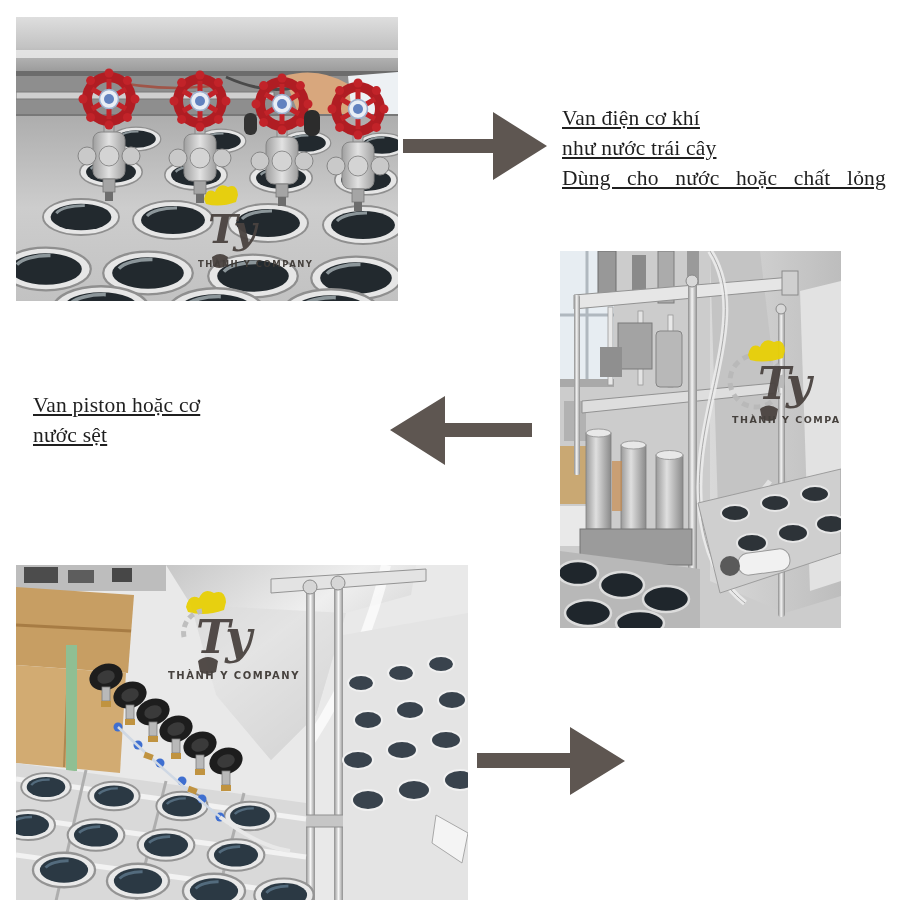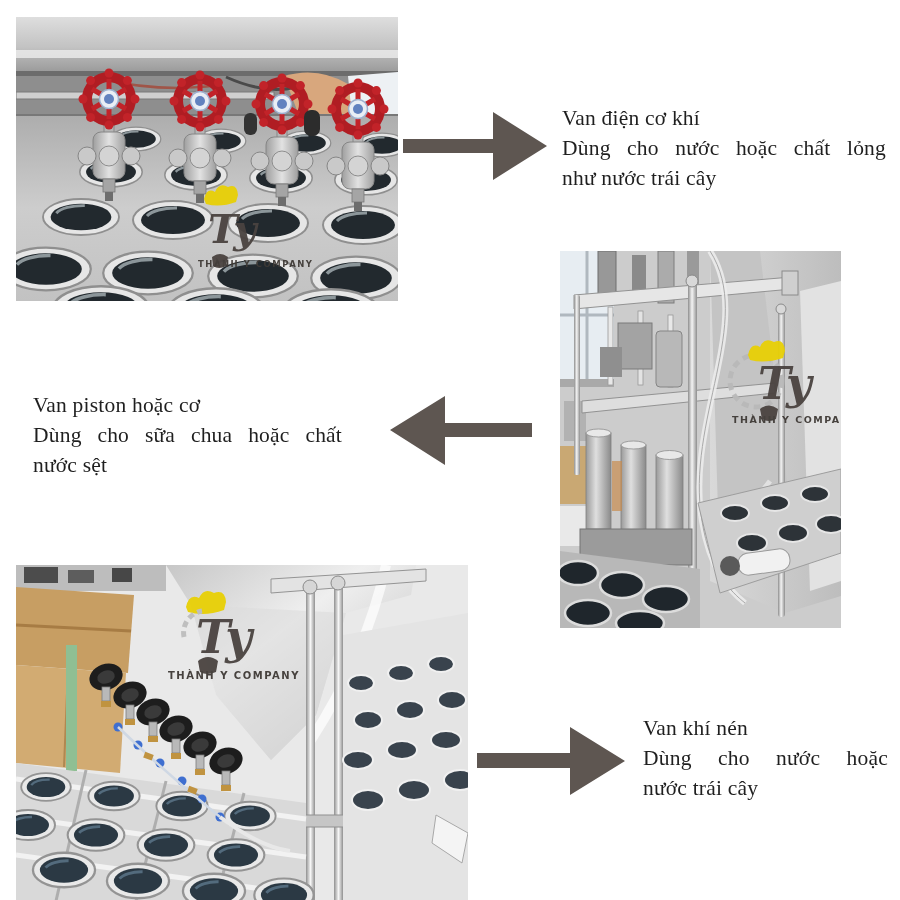--- a/index.html
+++ b/index.html
@@ -12,20 +12,21 @@
   #photo1{left:8px;top:9px;width:382px;height:284px;}
   #photo2{left:552px;top:243px;width:281px;height:377px;}
   #photo3{left:8px;top:557px;width:452px;height:336px;}
   .arrow{position:absolute;line-height:0;}
   #arrow1{left:403px;top:110px;}
   #arrow2{left:390px;top:395px;}
   #arrow3{left:477px;top:725px;}
   .caption{
     position:absolute;color:#1f1f1f;font-size:21.5px;line-height:30px;
     letter-spacing:0.2px;
+    text-decoration:underline;
   }
   #caption1{left:562px;top:103px;width:324px;}
   #caption2{left:33px;top:390px;width:309px;}
   #caption3{left:643px;top:713px;width:245px;}
   .cap-line{white-space:nowrap;}
   .cap-line.just{white-space:normal;text-align:justify;text-align-last:justify;}
   .wm-company{font-family:"DejaVu Sans","Liberation Sans",sans-serif;font-weight:bold;}
   .wm-ty{font-family:"DejaVu Serif","Liberation Serif",serif;font-style:italic;font-weight:bold;}
 </style>
 </head>
@@ -190,22 +191,22 @@
   </figure>
 
   <div class="arrow" id="arrow1">
     <svg width="144" height="72" viewBox="0 0 144 72">
       <polygon points="0,29 90,29 90,2 144,36 90,70 90,43 0,43" fill="#5e5651"></polygon>
     </svg>
   </div>
 
   <div class="caption" id="caption1">
     <div class="cap-line">Van điện cơ khí</div>
+    <div class="cap-line">như nước trái cây</div>
     <div class="cap-line just">Dùng cho nước hoặc chất lỏng</div>
-    <div class="cap-line">như nước trái cây</div>
   </div>
 
   <figure class="photo" id="photo2">
     <svg width="281" height="377" viewBox="0 0 281 377">
       <defs>
         <linearGradient id="p2wall" x1="0" y1="0" x2="1" y2="0">
           <stop offset="0" stop-color="#d9d9d9"></stop>
             <stop offset="1" stop-color="#bdbdbd"></stop>
         </linearGradient>
         <linearGradient id="chrome" x1="0" y1="0" x2="1" y2="0">
@@ -306,21 +307,20 @@
   </figure>
 
   <div class="arrow" id="arrow2">
     <svg width="142" height="71" viewBox="0 0 142 71">
       <polygon points="142,28 55,28 55,1 0,35 55,70 55,42 142,42" fill="#5e5651"></polygon>
     </svg>
   </div>
 
   <div class="caption" id="caption2">
     <div class="cap-line">Van piston hoặc cơ</div>
-    <div class="cap-line just">Dùng cho sữa chua hoặc chất</div>
     <div class="cap-line">nước sệt</div>
   </div>
 
   <figure class="photo" id="photo3">
     <svg width="452" height="336" viewBox="0 0 452 336">
       <defs>
         <linearGradient id="hopper" x1="0" y1="0" x2="1" y2="1">
           <stop offset="0" stop-color="#c7c7c7"></stop>
             <stop offset="0.4" stop-color="#efefef"></stop>
             <stop offset="0.7" stop-color="#d2d2d2"></stop>
@@ -472,19 +472,14 @@
       </g>
     </svg>
   </figure>
 
   <div class="arrow" id="arrow3">
     <svg width="148" height="72" viewBox="0 0 148 72">
       <polygon points="0,28 93,28 93,2 148,36 93,70 93,43 0,43" fill="#5e5651"></polygon>
     </svg>
   </div>
 
-  <div class="caption" id="caption3">
-    <div class="cap-line">Van khí nén</div>
-    <div class="cap-line just">Dùng cho nước hoặc</div>
-    <div class="cap-line">nước trái cây</div>
-  </div>
 
 </div>
 
 </body></html>

